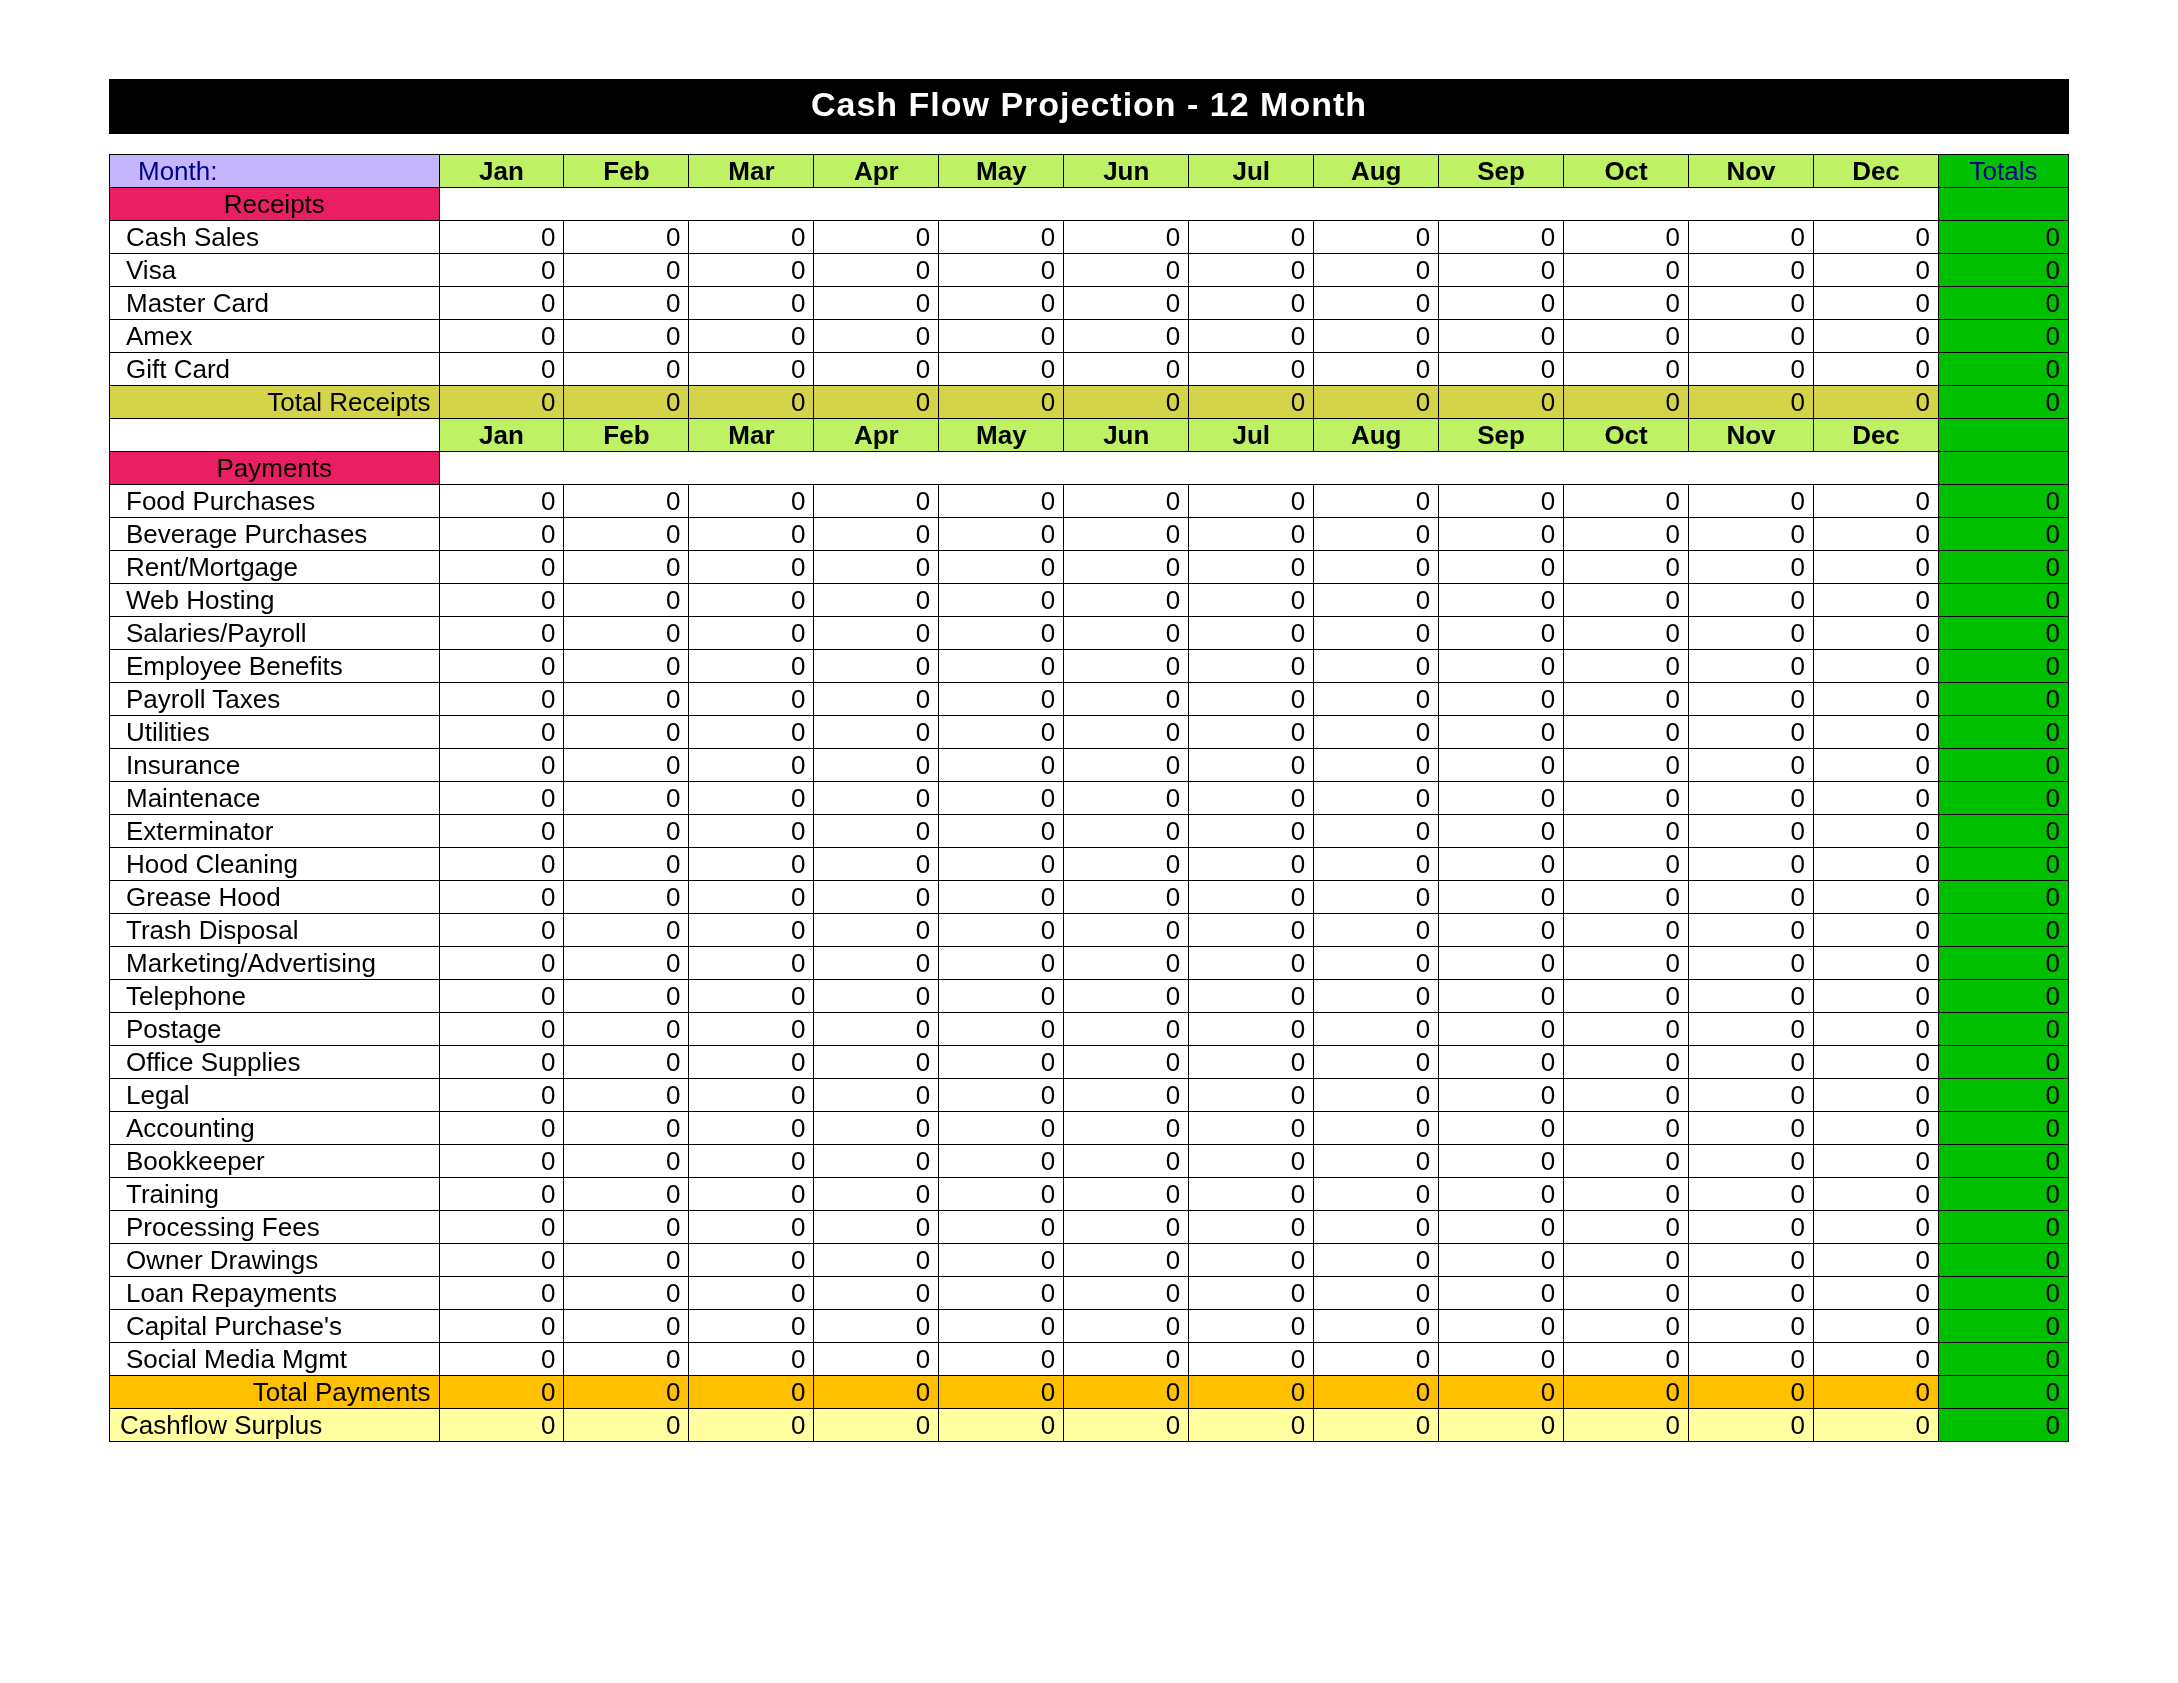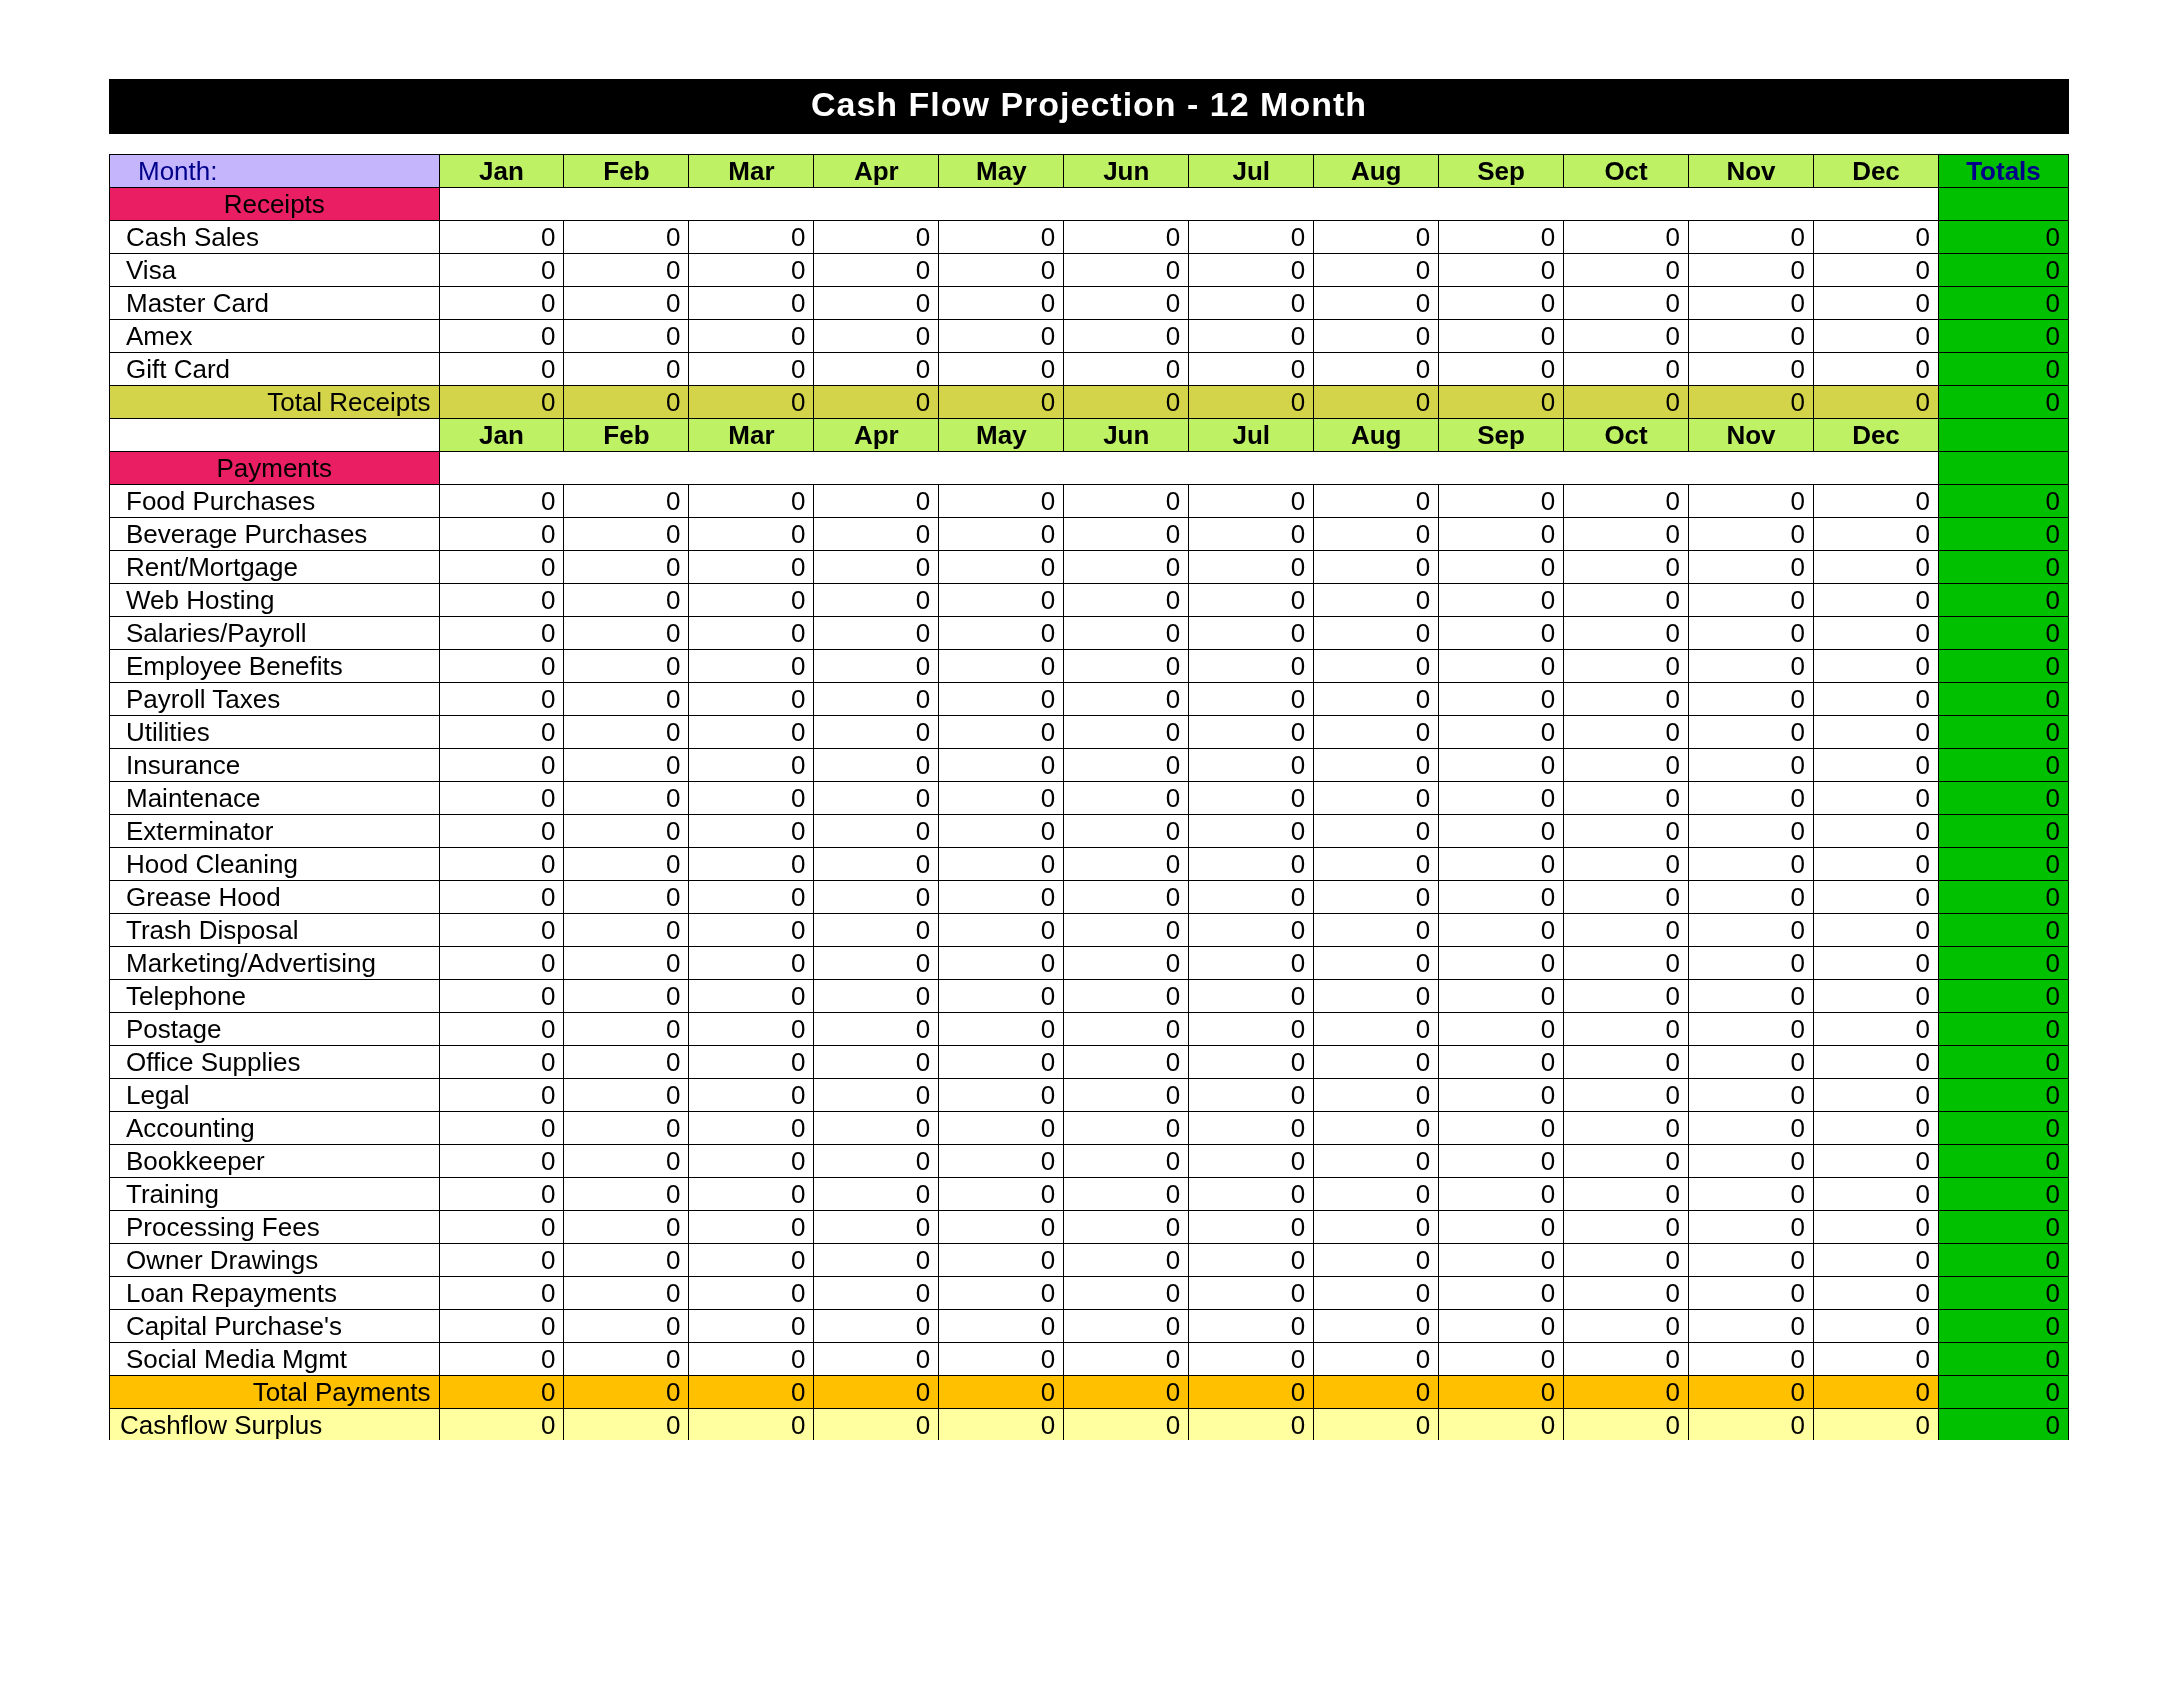--- a/index.html
+++ b/index.html
@@ -1,25 +1,25 @@
 <!DOCTYPE html>
 <html><head>
 <meta charset="utf-8">
 <style>
 html,body{margin:0;padding:0;background:#fff;font-family:Arial,Helvetica,sans-serif;font-size:26px;color:#000}
-.page{width:2178px;height:1440px;box-sizing:border-box;padding:79px 109px 0 109px}
+.page{width:2178px;height:1683px;box-sizing:border-box;padding:79px 109px 0 109px}
 .title-bar{background:#000;color:#fff;font-weight:bold;font-size:34px;text-align:center;padding:6px 0 10px 0;letter-spacing:1px}
 table{border-collapse:collapse;width:100%;table-layout:fixed}
 td,th{border:1px solid #000;padding:1px 8px 1px 8px;height:30px;line-height:30px;overflow:hidden;white-space:nowrap}
 td.num{text-align:right;font-size:26px}
 td.label{text-align:left;padding-left:12px;font-size:26px}
 td.lbl-indent{padding-left:16px}
 th{font-weight:bold;text-align:center;font-size:26px;background:#bef264}
 tr.month-row th.first{background:#c4b5fd;color:#00008B;text-align:left;font-weight:normal;padding-left:28px}
-tr.month-row th.totals{background:#00C000;color:#00008B;font-weight:bold}
+tr.month-row th.totals{background:#00C000;color:#00008B;font-weight:normal}
 tr.section td.first{background:#E91E63;color:#000;text-align:center;}
 tr.section td.blank{background:#fff;border-left:none;border-right:none}
 tr.section td.green{background:#00C000}
 tr.tot-receipts td{background:#D4D44A}
 tr.tot-receipts td.first{background:#D4D44A;text-align:right;padding-left:10px}
 tr.tot-receipts td.green{background:#00C000}
 tr.tot-payments td{background:#FFC000}
 tr.tot-payments td.first{background:#FFC000;text-align:right;padding-left:10px}
 tr.tot-payments td.green{background:#00C000}
 tr.surplus td{background:#FFFFA0}

